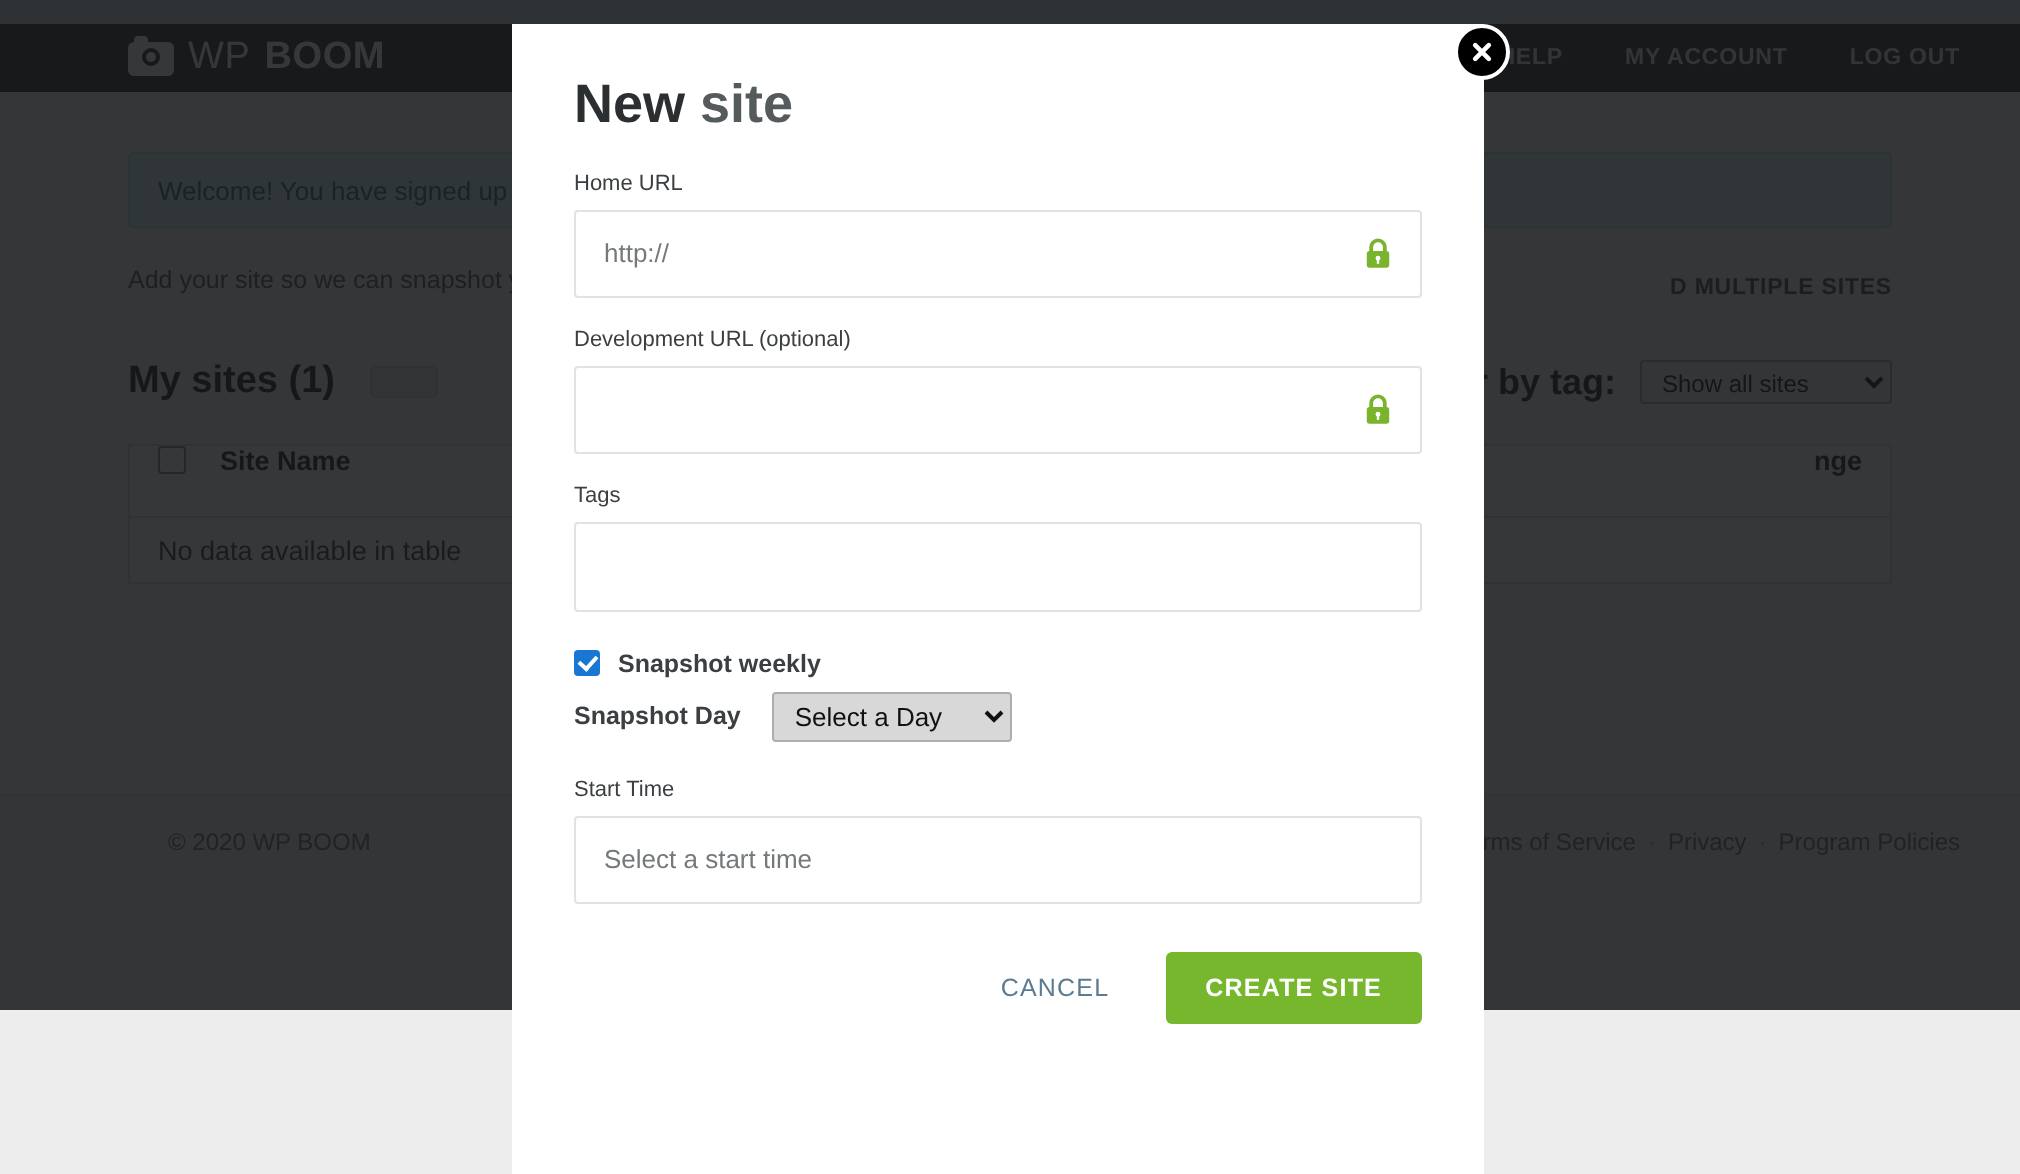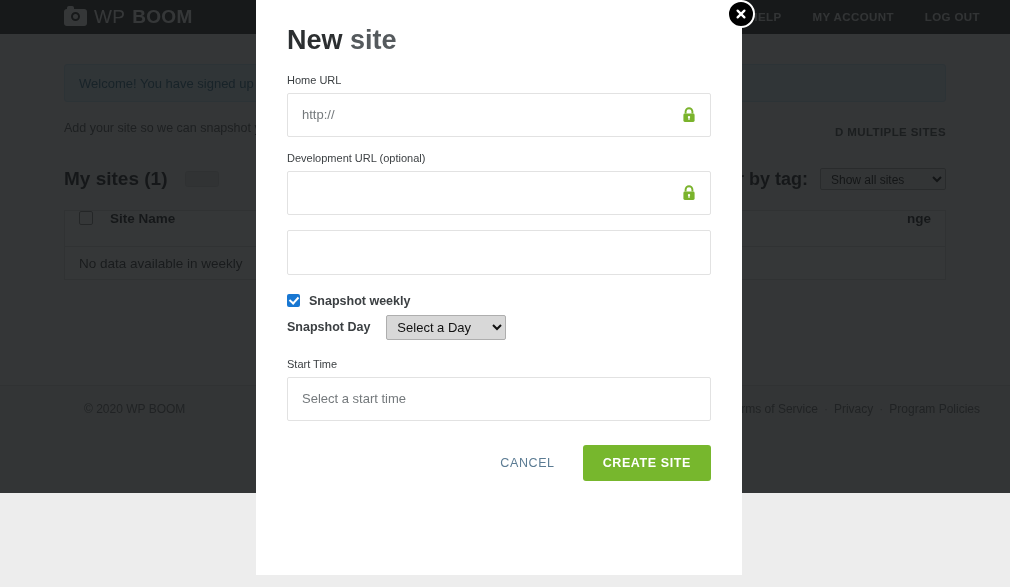--- a/index.html
+++ b/index.html
@@ -2,21 +2,21 @@
 <html><head>
 <meta charset="utf-8">
 <style>
   html, body {
     margin: 0; padding: 0;
     width: 1010px; height: 587px;
     overflow: hidden;
     background: #2e3234;
     font-family: "Liberation Sans", sans-serif;
   }
-  #app { position: relative; width: 1010px; height: 493px; }
+  #app { position: relative; width: 1010px; height: 493px; margin-top: 12px; }
 
   
   .bg-page { position: absolute; inset: 0; background: #f4f4f4; }
 
   .topbar {
     position: absolute; left: 0; top: 0; width: 1010px; height: 34px;
     background: #2b2b2b;
     display: flex; align-items: center;
   }
   .brand {
@@ -257,21 +257,21 @@
           </select>
         </div>
       </div>
 
       <div class="table">
         <div class="thead">
           <span class="chk-box"></span>
           <span class="th">Site Name</span>
           <span class="th right">nge</span>
         </div>
-        <div class="tbody-empty">No data available in weekly</div>
+        <div class="tbody-empty">No data available in table</div>
       </div>
 
     </div>
 
     <div class="footer">
       <div class="footer-inner">
         <span>© 2020 WP BOOM</span>
         <span class="footer-links">
           <a href="#">Terms of Service</a>
           <span class="dot">·</span>
@@ -315,20 +315,21 @@
             <rect x="2.4" y="7" width="11.2" height="8.4" rx="1.4" fill="#7ab32c"></rect>
             <circle cx="8" cy="10.6" r="1.2" fill="#ffffff"></circle>
             <rect x="7.4" y="11" width="1.2" height="2.4" fill="#ffffff"></rect>
           </svg>
         </span>
       </div>
     </div>
 
 
     <div class="field">
+      <div class="flabel">Tags</div>
       <div class="fbox tall">
         <input class="finput" type="text" placeholder="" style="">
       </div>
     </div>
 
     <div class="cb-row">
       <span class="cb"></span>
       <span class="cb-label">Snapshot weekly</span>
     </div>
 

